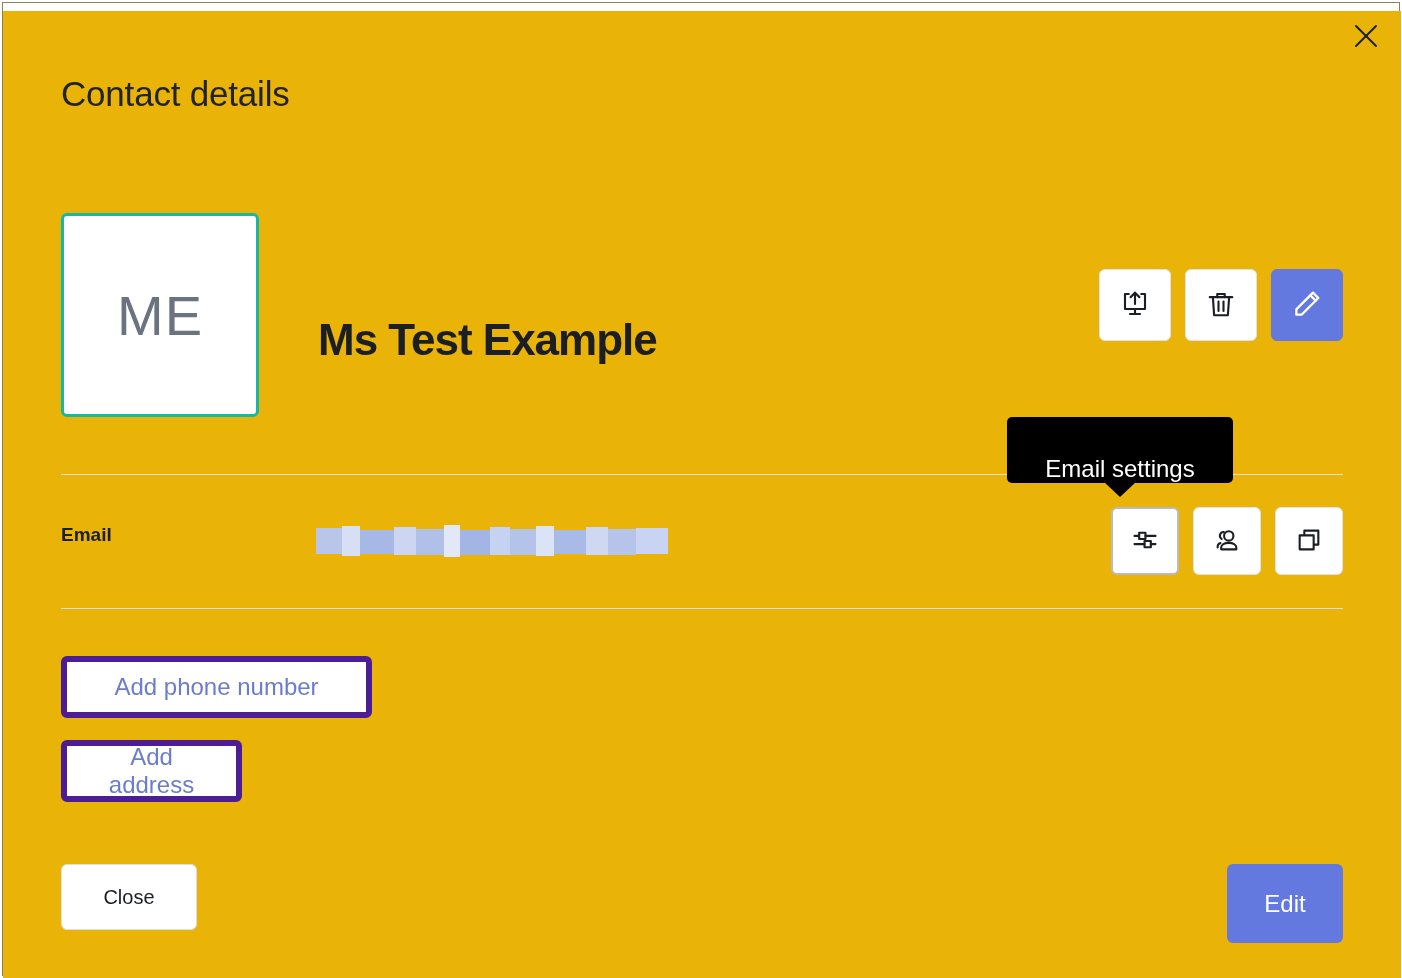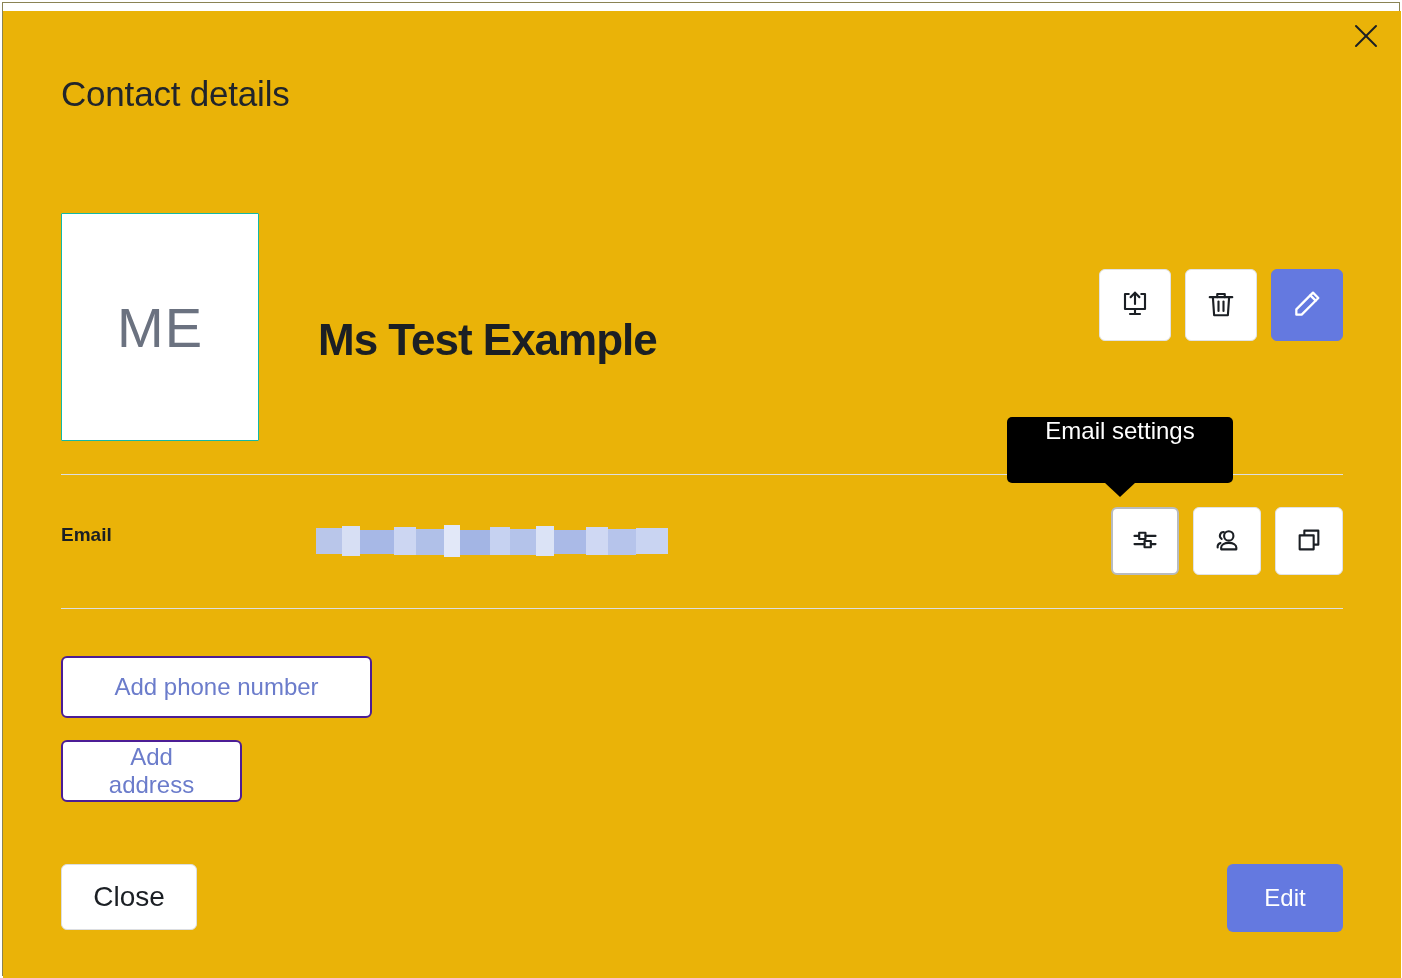--- a/index.html
+++ b/index.html
@@ -74,23 +74,23 @@
     left: 58px;
     top: 202px;
     right: 58px;
     height: 206px;
   }
   .avatar {
     position: absolute;
     left: 0;
     top: 0;
     width: 198px;
-    height: 228px;
-    border: 1px solid #14b8a6;
-    border-radius: 1px;
+    height: 204px;
+    border: 3px solid #14b8a6;
+    border-radius: 6px;
     background: #ffffff;
     display: flex;
     align-items: center;
     justify-content: center;
   }
   .avatar-initials {
     font-size: 56px;
     font-weight: 300;
     color: #6b7280;
     letter-spacing: 1px;
@@ -137,21 +137,21 @@
   
   .tooltip {
     position: absolute;
     left: 1004px;
     top: 406px;
     width: 226px;
     height: 66px;
     background: #000000;
     border-radius: 5px;
     display: flex;
-    align-items: flex-start;
+    align-items: flex-end;
     justify-content: center;
     color: #ffffff;
     font-size: 24px;
     z-index: 20;
   }
   .tooltip-arrow {
     position: absolute;
     left: 50%;
     transform: translateX(-50%);
     bottom: -14px;
@@ -211,21 +211,21 @@
     width: 68px;
     height: 68px;
     border-radius: 6px;
   }
 
   
   .add-btn {
     position: absolute;
     left: 58px;
     height: 62px;
-    border: 2px solid #4c1d95;
+    border: 6px solid #4c1d95;
     border-radius: 6px;
     background: #ffffff;
     color: #6b7ccb;
     font-size: 24px;
     font-family: "Liberation Sans", sans-serif;
     cursor: pointer;
     padding: 0 32px;
     display: flex;
     align-items: center;
     justify-content: center;
@@ -237,30 +237,30 @@
   .btn-close {
     position: absolute;
     left: 58px;
     top: 853px;
     width: 136px;
     height: 66px;
     border: 1px solid #dcdee1;
     border-radius: 6px;
     background: #ffffff;
     color: #1b1f24;
-    font-size: 28px;
+    font-size: 20px;
     font-family: "Liberation Sans", sans-serif;
     cursor: pointer;
   }
   .btn-edit {
     position: absolute;
     right: 58px;
     top: 853px;
     width: 116px;
-    height: 68px;
+    height: 79px;
     border: none;
     border-radius: 6px;
     background: #6479e0;
     color: #ffffff;
     font-size: 24px;
     font-family: "Liberation Sans", sans-serif;
     cursor: pointer;
   }
 </style>
 </head>

